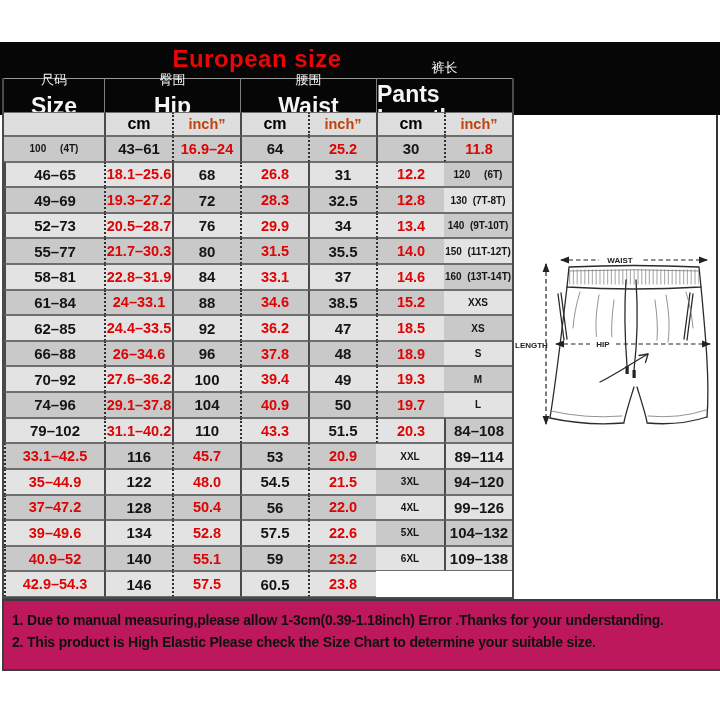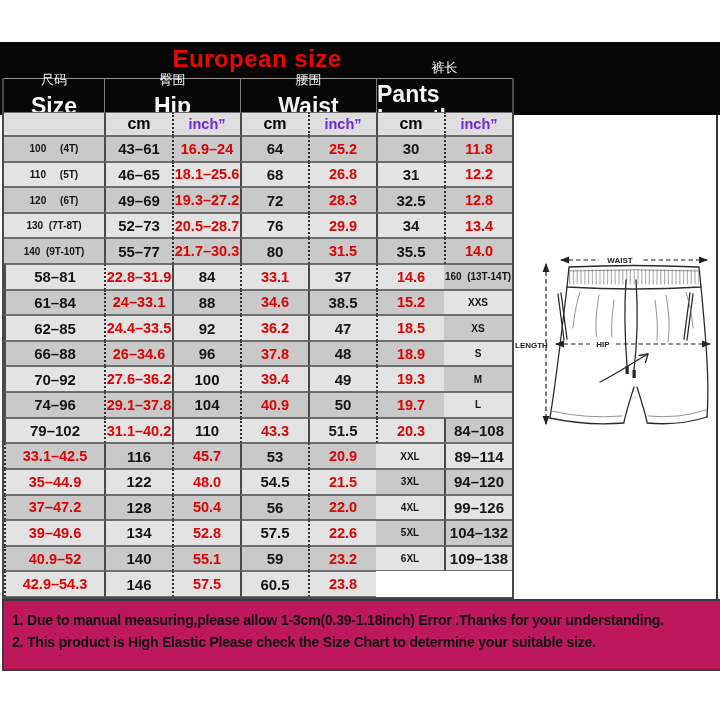--- a/index.html
+++ b/index.html
@@ -18,21 +18,21 @@
              border-left:2px solid #4a4a4a;border-right:2px solid #4a4a4a;border-bottom:2px solid #4a4a4a;}
   .hcell{display:flex;flex-direction:column;align-items:center;justify-content:center;
          color:#f5f5f5;border-top:1px solid #979797;line-height:1.05;}
   .hcell + .hcell{border-left:1px solid #7d7d7d;}
   .h-waist,.h-hip,.h-len{grid-column:span 2;}
   .hcell .cn{font-size:13px;}
   .hcell .en{font-size:23px;font-weight:bold;margin-top:8px;}
   .cell,.sub{display:flex;align-items:center;justify-content:center;
         border-top:1px solid #6e6e6e;border-bottom:1px solid #6e6e6e;white-space:pre;}
   .sub{background:#dedede;font-size:16px;font-weight:bold;}
-  .sub.c-inch{color:#6d28d9;}
+  .sub.c-inch{color:#c2410c;}
   .cell{font-weight:bold;font-size:15px;color:#151515;}
   .c-size{font-size:10px;}
   .c-inch{color:#dd0404;font-size:14.5px;}
   .alt-dark{background:#c9c9c9;}
   .alt-light{background:#e3e3e3;}
   .b-solid{border-left:2px solid #4a4a4a;}
   .b-dot{border-left:2px dotted #2e2e2e;}
 
   
   .diagram-panel{position:absolute;left:514px;top:115px;width:204px;height:484px;
@@ -82,21 +82,20 @@
     <div class="sub c-cm b-solid">cm</div>
     <div class="sub c-inch b-dot">inch”</div>
 
   <div class="cell c-size alt-dark">100     (4T)</div>
       <div class="cell c-cm alt-dark b-solid">43–61</div>
       <div class="cell c-inch alt-dark b-dot">16.9–24</div>
       <div class="cell c-cm alt-dark b-solid">64</div>
       <div class="cell c-inch alt-dark b-dot">25.2</div>
       <div class="cell c-cm alt-dark b-solid">30</div>
       <div class="cell c-inch alt-dark b-dot">11.8</div>
-      <div class="cell c-size alt-light">110     (5T)</div>
       <div class="cell c-cm alt-light b-solid">46–65</div>
       <div class="cell c-inch alt-light b-dot">18.1–25.6</div>
       <div class="cell c-cm alt-light b-solid">68</div>
       <div class="cell c-inch alt-light b-dot">26.8</div>
       <div class="cell c-cm alt-light b-solid">31</div>
       <div class="cell c-inch alt-light b-dot">12.2</div>
       <div class="cell c-size alt-dark">120     (6T)</div>
       <div class="cell c-cm alt-dark b-solid">49–69</div>
       <div class="cell c-inch alt-dark b-dot">19.3–27.2</div>
       <div class="cell c-cm alt-dark b-solid">72</div>
@@ -110,20 +109,21 @@
       <div class="cell c-inch alt-light b-dot">29.9</div>
       <div class="cell c-cm alt-light b-solid">34</div>
       <div class="cell c-inch alt-light b-dot">13.4</div>
       <div class="cell c-size alt-dark">140  (9T-10T)</div>
       <div class="cell c-cm alt-dark b-solid">55–77</div>
       <div class="cell c-inch alt-dark b-dot">21.7–30.3</div>
       <div class="cell c-cm alt-dark b-solid">80</div>
       <div class="cell c-inch alt-dark b-dot">31.5</div>
       <div class="cell c-cm alt-dark b-solid">35.5</div>
       <div class="cell c-inch alt-dark b-dot">14.0</div>
+      <div class="cell c-size alt-light">150  (11T-12T)</div>
       <div class="cell c-cm alt-light b-solid">58–81</div>
       <div class="cell c-inch alt-light b-dot">22.8–31.9</div>
       <div class="cell c-cm alt-light b-solid">84</div>
       <div class="cell c-inch alt-light b-dot">33.1</div>
       <div class="cell c-cm alt-light b-solid">37</div>
       <div class="cell c-inch alt-light b-dot">14.6</div>
       <div class="cell c-size alt-dark">160  (13T-14T)</div>
       <div class="cell c-cm alt-dark b-solid">61–84</div>
       <div class="cell c-inch alt-dark b-dot">24–33.1</div>
       <div class="cell c-cm alt-dark b-solid">88</div>

